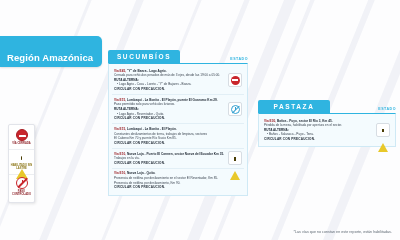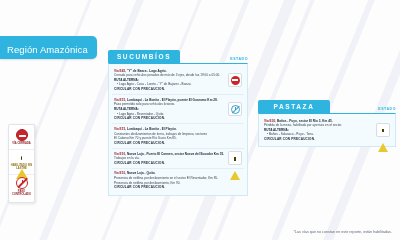--- a/index.html
+++ b/index.html
@@ -33,22 +33,22 @@
   .s7 { left: 372px; width: 9px; }
   .s8 { left: 40px;  width: 3px; opacity:.45;}
 
   
   #region-title {
     position: absolute;
     left: 0; top: 36px;
     background: #2fb4e0;
     color: #ffffff;
     font-size: 9.5px;
-    font-weight: normal;
-    padding: 8px 9px 4px 7px;
+    font-weight: bold;
+    padding: 16px 9px 4px 7px;
     border-radius: 0 5px 5px 0;
     letter-spacing: .1px;
     white-space: nowrap;
     box-shadow: 0 1px 2px rgba(0,0,0,.12);
   }
 
   
   #legend {
     position: absolute;
     left: 8px; top: 124px;

